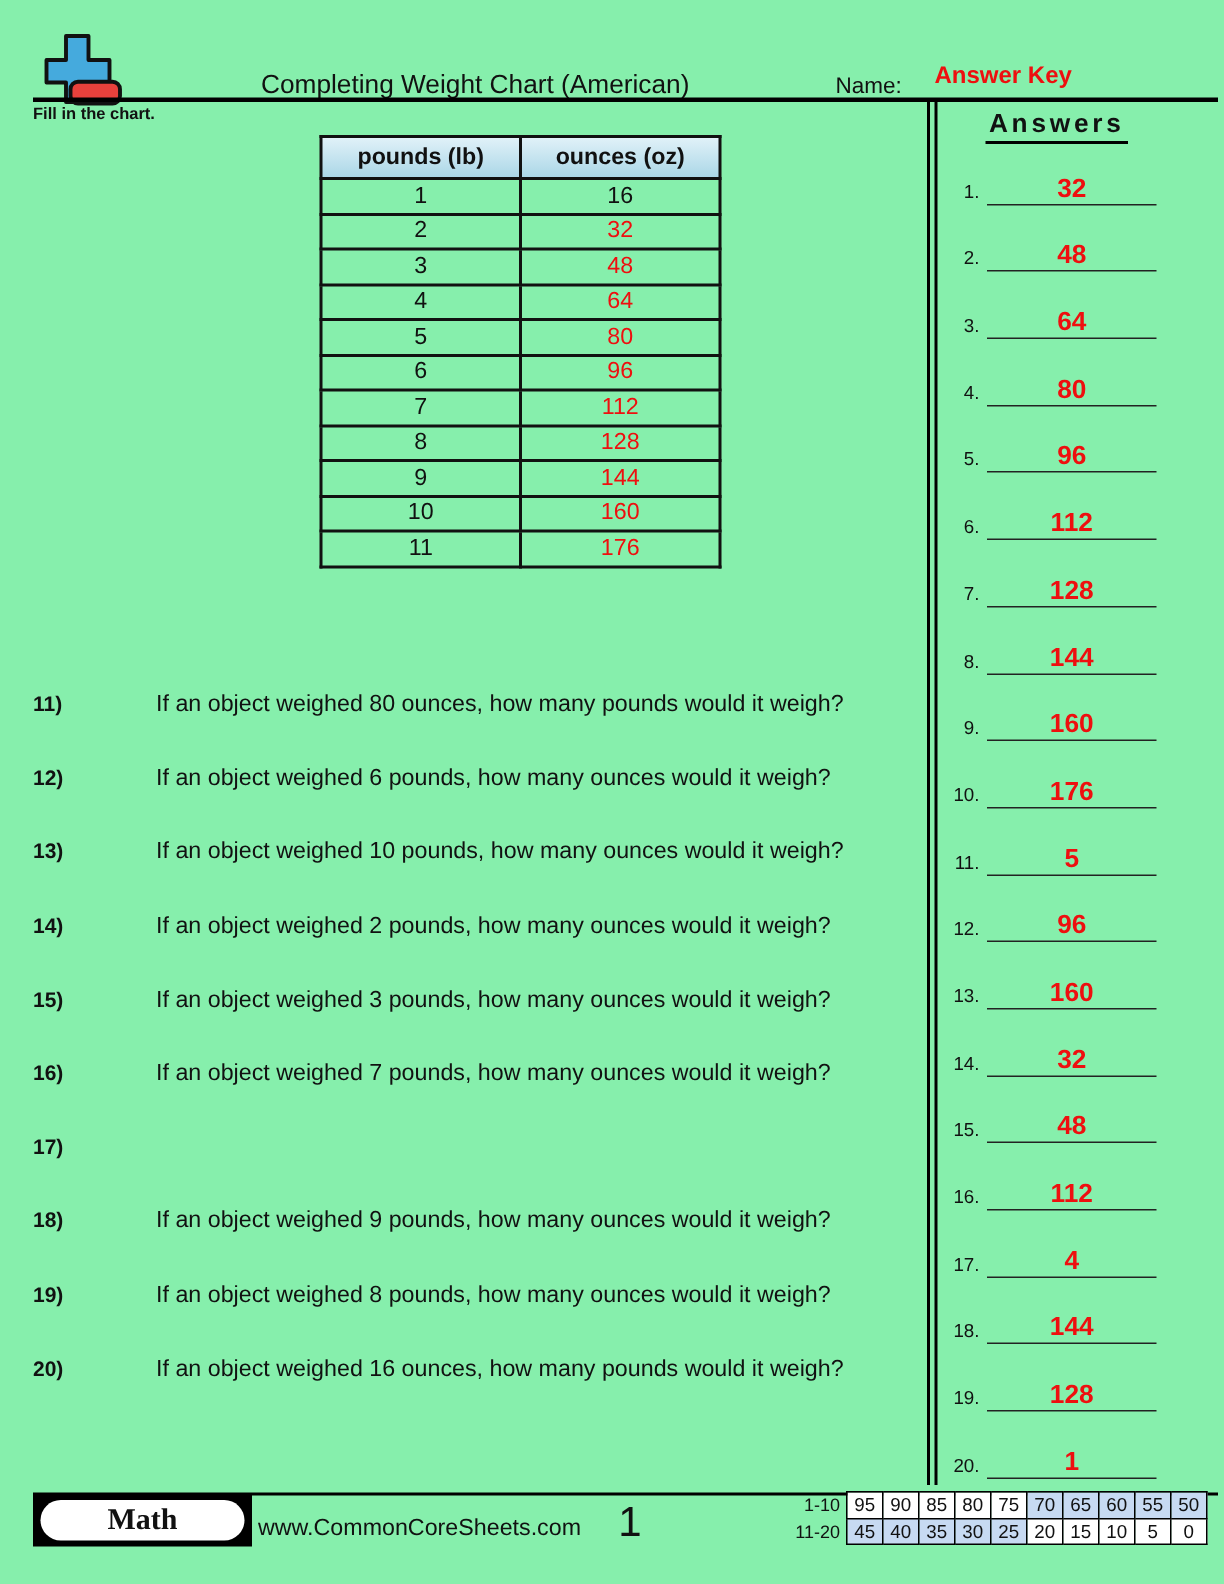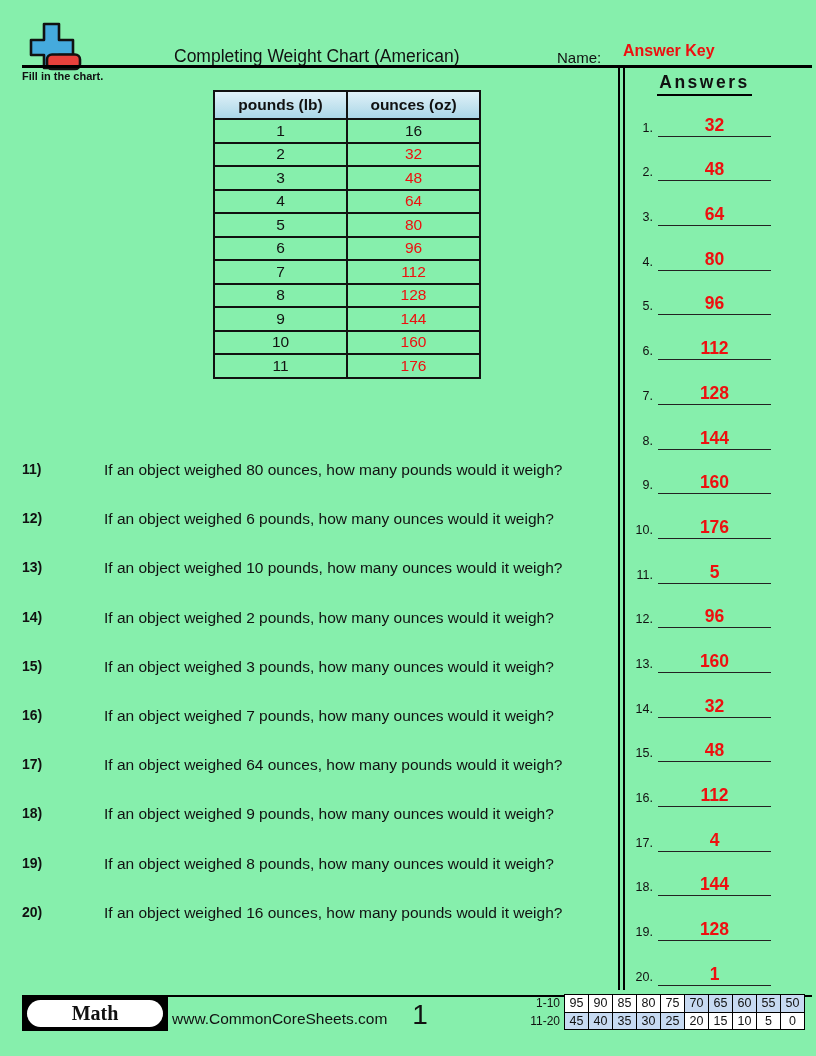--- a/index.html
+++ b/index.html
@@ -157,21 +157,20 @@
       <div class="question">
         <span class="q-num">15)</span>
         <span class="q-text">If an object weighed 3 pounds, how many ounces would it weigh?</span>
       </div>
       <div class="question">
         <span class="q-num">16)</span>
         <span class="q-text">If an object weighed 7 pounds, how many ounces would it weigh?</span>
       </div>
       <div class="question">
         <span class="q-num">17)</span>
-        <span class="q-text">If an object weighed 64 ounces, how many pounds would it weigh?</span>
       </div>
       <div class="question">
         <span class="q-num">18)</span>
         <span class="q-text">If an object weighed 9 pounds, how many ounces would it weigh?</span>
       </div>
       <div class="question">
         <span class="q-num">19)</span>
         <span class="q-text">If an object weighed 8 pounds, how many ounces would it weigh?</span>
       </div>
       <div class="question">

